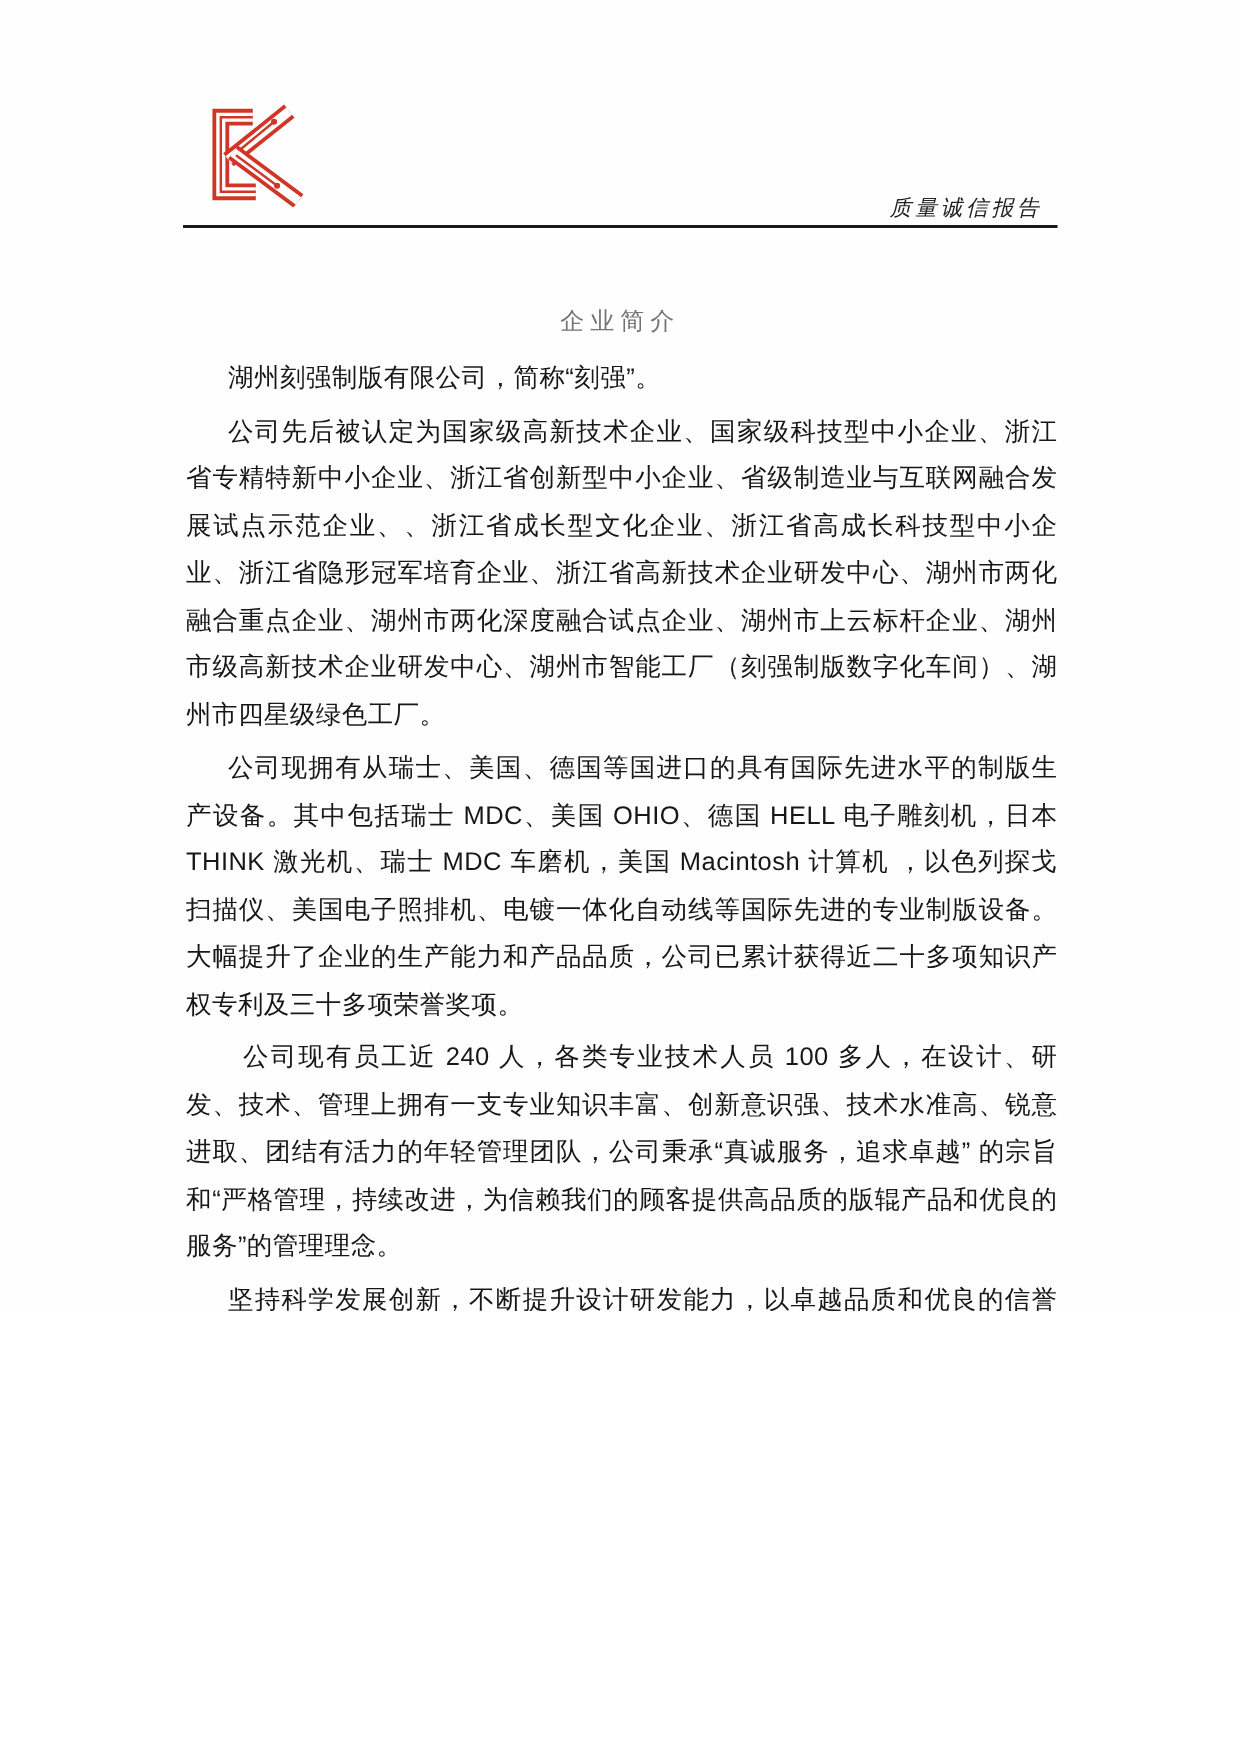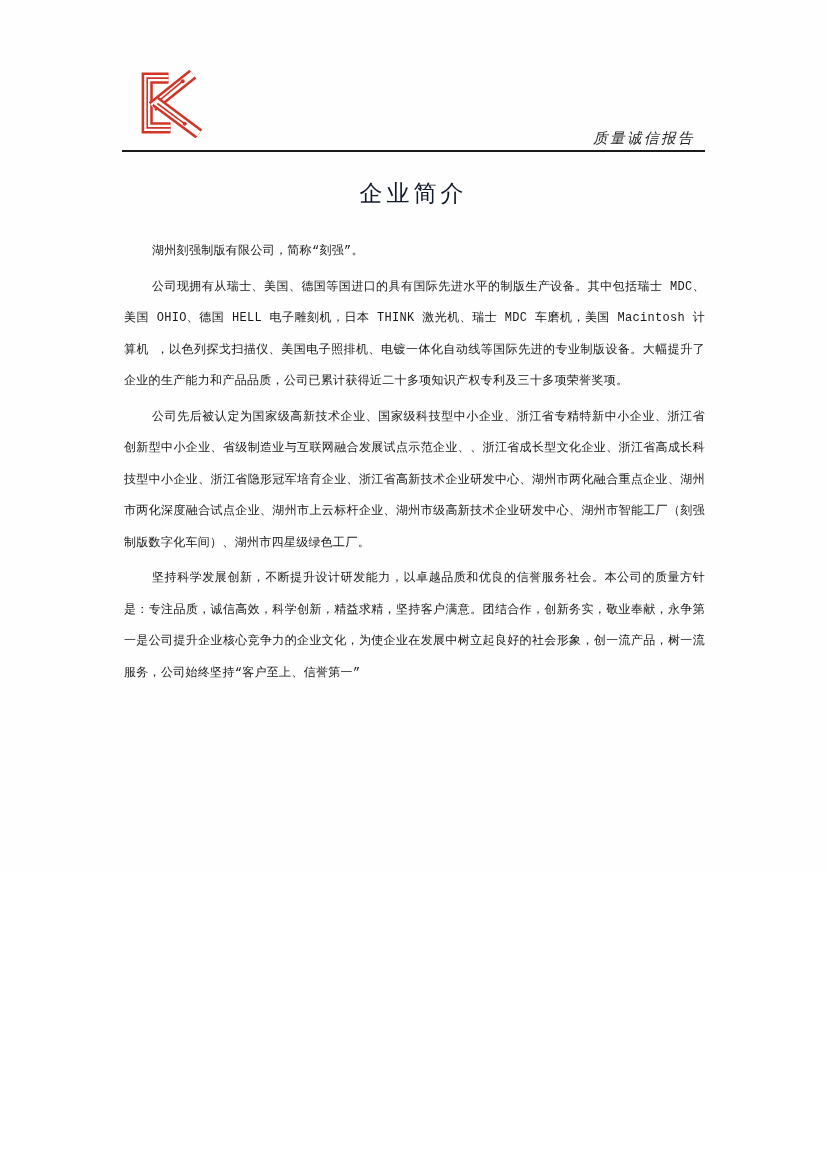--- a/index.html
+++ b/index.html
@@ -6,21 +6,21 @@
     margin: 0;
     padding: 0;
     background: #ffffff;
   }
   .page {
     position: relative;
     width: 827px;
     height: 874px;
     background: #fefefe;
     overflow: hidden;
-    font-family: Liberation Mono, monospace;
+    font-family: Liberation Sans, sans-serif;
   }
   
   .logo {
     position: absolute;
     left: 132px;
     top: 68px;
     width: 72px;
     height: 70px;
   }
   .header-label {
@@ -38,39 +38,39 @@
     left: 122px;
     top: 150px;
     width: 583px;
     height: 2px;
     background: #1a1a1a;
   }
   
   .doc-title {
     position: absolute;
     left: 0;
-    top: 178px;
+    top: 204px;
     width: 100%;
     margin: 0;
     text-align: center;
-    font-size: 23px;
+    font-size: 16px;
     font-weight: 500;
     letter-spacing: 4px;
-    color: #0f172a;
+    color: #737373;
   }
   
   .body-text {
     position: absolute;
     left: 124px;
     top: 236px;
     width: 581px;
   }
   .body-text p {
     margin: 0 0 4px 0;
-    font-size: 12px;
+    font-size: 17px;
     line-height: 31.5px;
     text-align: justify;
     text-indent: 28px;
     color: #171717;
     letter-spacing: 0.3px;
   }
   .body-text p.indent-wide {
     text-indent: 38px;
   }
   
@@ -106,22 +106,23 @@
     <circle cx="52" cy="53" r="2" fill="#d13527"></circle>
   </svg>
 
   <div class="header-label">质量诚信报告</div>
   <div class="header-rule"></div>
 
   <h1 class="doc-title">企业简介</h1>
 
   <div class="body-text">
     <p>湖州刻强制版有限公司，简称“刻强”。</p>
+    <p>公司先后被认定为国家级高新技术企业、国家级科技型中小企业、浙江省专精特新中小企业、浙江省创新型中小企业、省级制造业与互联网融合发展试点示范企业、、浙江省成长型文化企业、浙江省高成长科技型中小企业、浙江省隐形冠军培育企业、浙江省高新技术企业研发中心、湖州市两化融合重点企业、湖州市两化深度融合试点企业、湖州市上云标杆企业、湖州市级高新技术企业研发中心、湖州市智能工厂（刻强制版数字化车间）、湖州市四星级绿色工厂。</p>
     <p>公司现拥有从瑞士、美国、德国等国进口的具有国际先进水平的制版生产设备。其中包括瑞士 MDC、美国 OHIO、德国 HELL 电子雕刻机，日本 THINK 激光机、瑞士 MDC 车磨机，美国 Macintosh 计算机 ，以色列探戈扫描仪、美国电子照排机、电镀一体化自动线等国际先进的专业制版设备。大幅提升了企业的生产能力和产品品质，公司已累计获得近二十多项知识产权专利及三十多项荣誉奖项。</p>
-    <p>公司先后被认定为国家级高新技术企业、国家级科技型中小企业、浙江省专精特新中小企业、浙江省创新型中小企业、省级制造业与互联网融合发展试点示范企业、、浙江省成长型文化企业、浙江省高成长科技型中小企业、浙江省隐形冠军培育企业、浙江省高新技术企业研发中心、湖州市两化融合重点企业、湖州市两化深度融合试点企业、湖州市上云标杆企业、湖州市级高新技术企业研发中心、湖州市智能工厂（刻强制版数字化车间）、湖州市四星级绿色工厂。</p>
+    <p class="indent-wide">公司现有员工近 240 人，各类专业技术人员 100 多人，在设计、研发、技术、管理上拥有一支专业知识丰富、创新意识强、技术水准高、锐意进取、团结有活力的年轻管理团队，公司秉承“真诚服务，追求卓越” 的宗旨和“严格管理，持续改进，为信赖我们的顾客提供高品质的版辊产品和优良的服务”的管理理念。</p>
     <p>坚持科学发展创新，不断提升设计研发能力，以卓越品质和优良的信誉服务社会。本公司的质量方针是：专注品质，诚信高效，科学创新，精益求精，坚持客户满意。团结合作，创新务实，敬业奉献，永争第一是公司提升企业核心竞争力的企业文化，为使企业在发展中树立起良好的社会形象，创一流产品，树一流服务，公司始终坚持“客户至上、信誉第一”</p>
   </div>
 
   <div class="footer">
     <span>4</span>
   </div>
 
 </div>
 
 </body></html>

